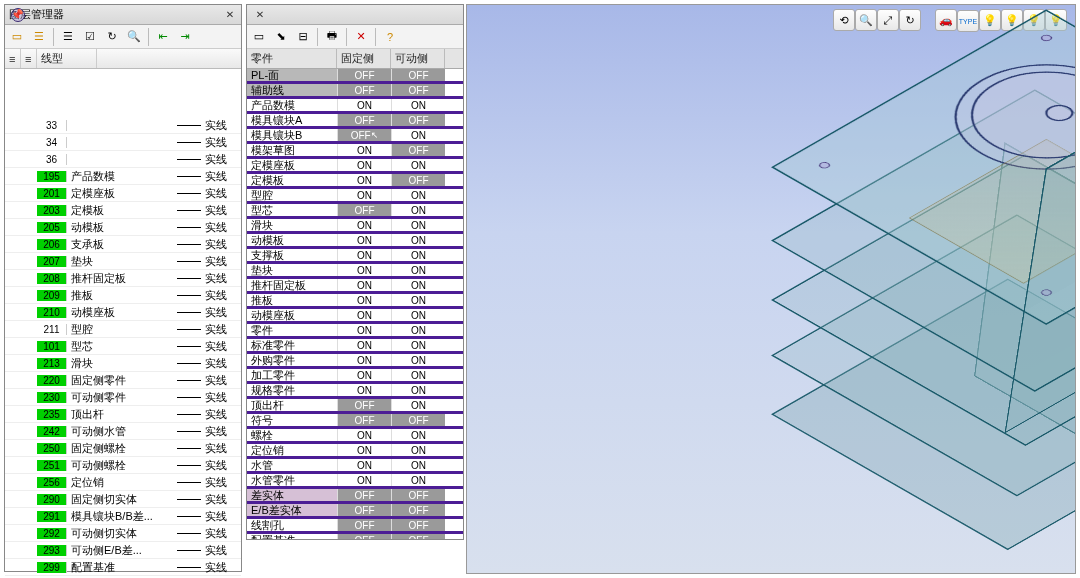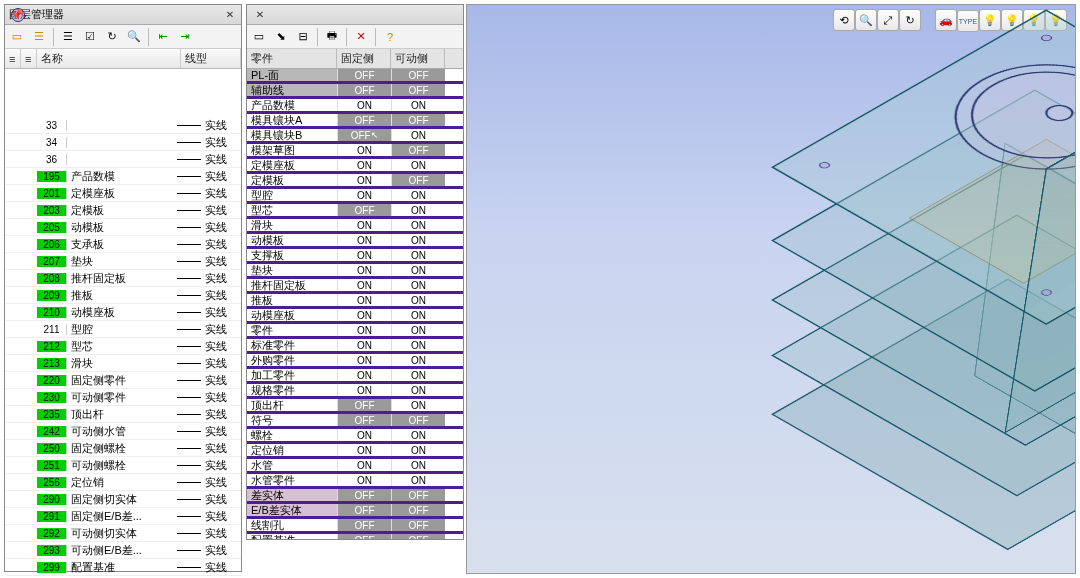--- a/index.html
+++ b/index.html
@@ -91,21 +91,20 @@
     <span class="tbtn">☑</span>
     <span class="tbtn">↻</span>
     <span class="tbtn">🔍</span>
     <span class="sep"></span>
     <span class="tbtn" style="color:#080;">⇤</span>
     <span class="tbtn" style="color:#080;">⇥</span>
   </div>
   <div class="layer-table-head">
     <div class="col" style="width:16px;">≡</div>
     <div class="col" style="width:16px;">≡</div>
-    <div class="col" style="flex:1;">名称</div>
     <div class="col" style="width:60px;">线型</div>
   </div>
   <div class="layer-body" id="layer-body">
       <div class="layer-row">
         <div class="col-a1"></div>
         <div class="col-a2"></div>
         <div class="col-num plain">33</div>
         <div class="col-name"></div>
         <div class="col-line"></div>
         <div class="col-lt">实线</div>
@@ -202,21 +201,21 @@
         <div class="col-a1"></div>
         <div class="col-a2"></div>
         <div class="col-num plain">211</div>
         <div class="col-name">型腔</div>
         <div class="col-line"></div>
         <div class="col-lt">实线</div>
       </div>
       <div class="layer-row">
         <div class="col-a1"></div>
         <div class="col-a2"></div>
-        <div class="col-num hl">212</div>
+        <div class="col-num hl">101</div>
         <div class="col-name">型芯</div>
         <div class="col-line"></div>
         <div class="col-lt">实线</div>
       </div>
       <div class="layer-row">
         <div class="col-a1"></div>
         <div class="col-a2"></div>
         <div class="col-num hl">213</div>
         <div class="col-name">滑块</div>
         <div class="col-line"></div>
@@ -283,21 +282,21 @@
         <div class="col-a2"></div>
         <div class="col-num hl">290</div>
         <div class="col-name">固定侧切实体</div>
         <div class="col-line"></div>
         <div class="col-lt">实线</div>
       </div>
       <div class="layer-row">
         <div class="col-a1"></div>
         <div class="col-a2"></div>
         <div class="col-num hl">291</div>
-        <div class="col-name">固定侧E/B差...</div>
+        <div class="col-name">模具镶块B/B差...</div>
         <div class="col-line"></div>
         <div class="col-lt">实线</div>
       </div>
       <div class="layer-row">
         <div class="col-a1"></div>
         <div class="col-a2"></div>
         <div class="col-num hl">292</div>
         <div class="col-name">可动侧切实体</div>
         <div class="col-line"></div>
         <div class="col-lt">实线</div>

